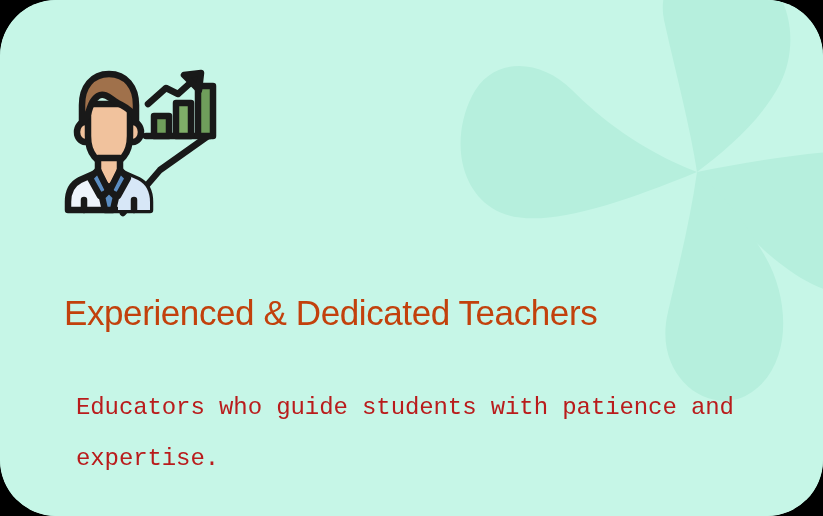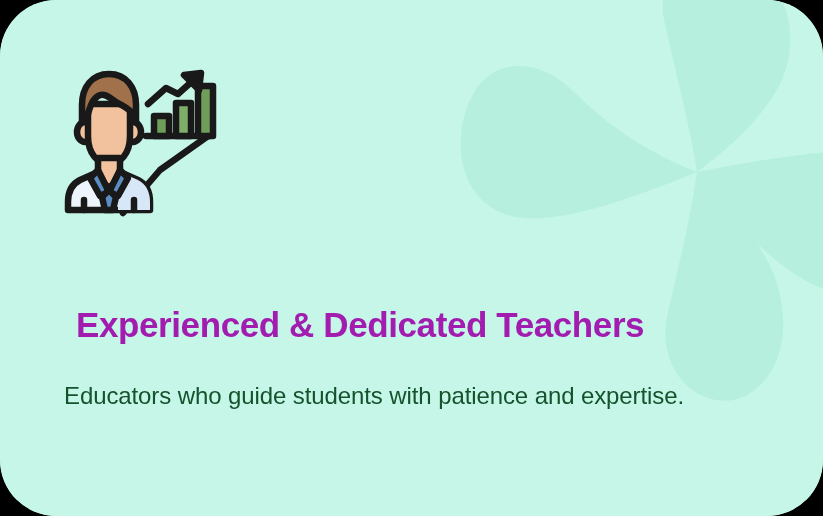--- a/index.html
+++ b/index.html
@@ -51,43 +51,43 @@
     top: 60px;
     width: 160px;
     height: 160px;
     display: block;
   }
 
   #card-title {
     position: absolute;
     left: 64px;
     top: 292px;
-    margin: 12px;
+    margin: 0;
     width: 700px;
     font-family: "Liberation Sans", sans-serif;
     font-size: 35px;
     line-height: 42px;
-    font-weight: 700;
+    font-weight: 400;
     letter-spacing: -0.4px;
-    color: #a21caf;
+    color: #c2410c;
     white-space: nowrap;
   }
 
   #card-description {
     position: absolute;
     left: 64px;
     top: 370px;
-    margin: 0;
+    margin: 12px;
     width: 690px;
-    font-family: Liberation Sans, sans-serif;
+    font-family: Liberation Mono, monospace;
     font-size: 24px;
     line-height: 51px;
     font-weight: 400;
     letter-spacing: -0.1px;
-    color: #14532d;
+    color: #b91c1c;
   }
 </style>
 </head>
 <body>
 
 <div id="feature-card">
 
   <svg id="card-decoration" viewBox="0 0 823 516" width="823" height="516" aria-hidden="true">
     <defs>
       <clipPath id="cardClip">

